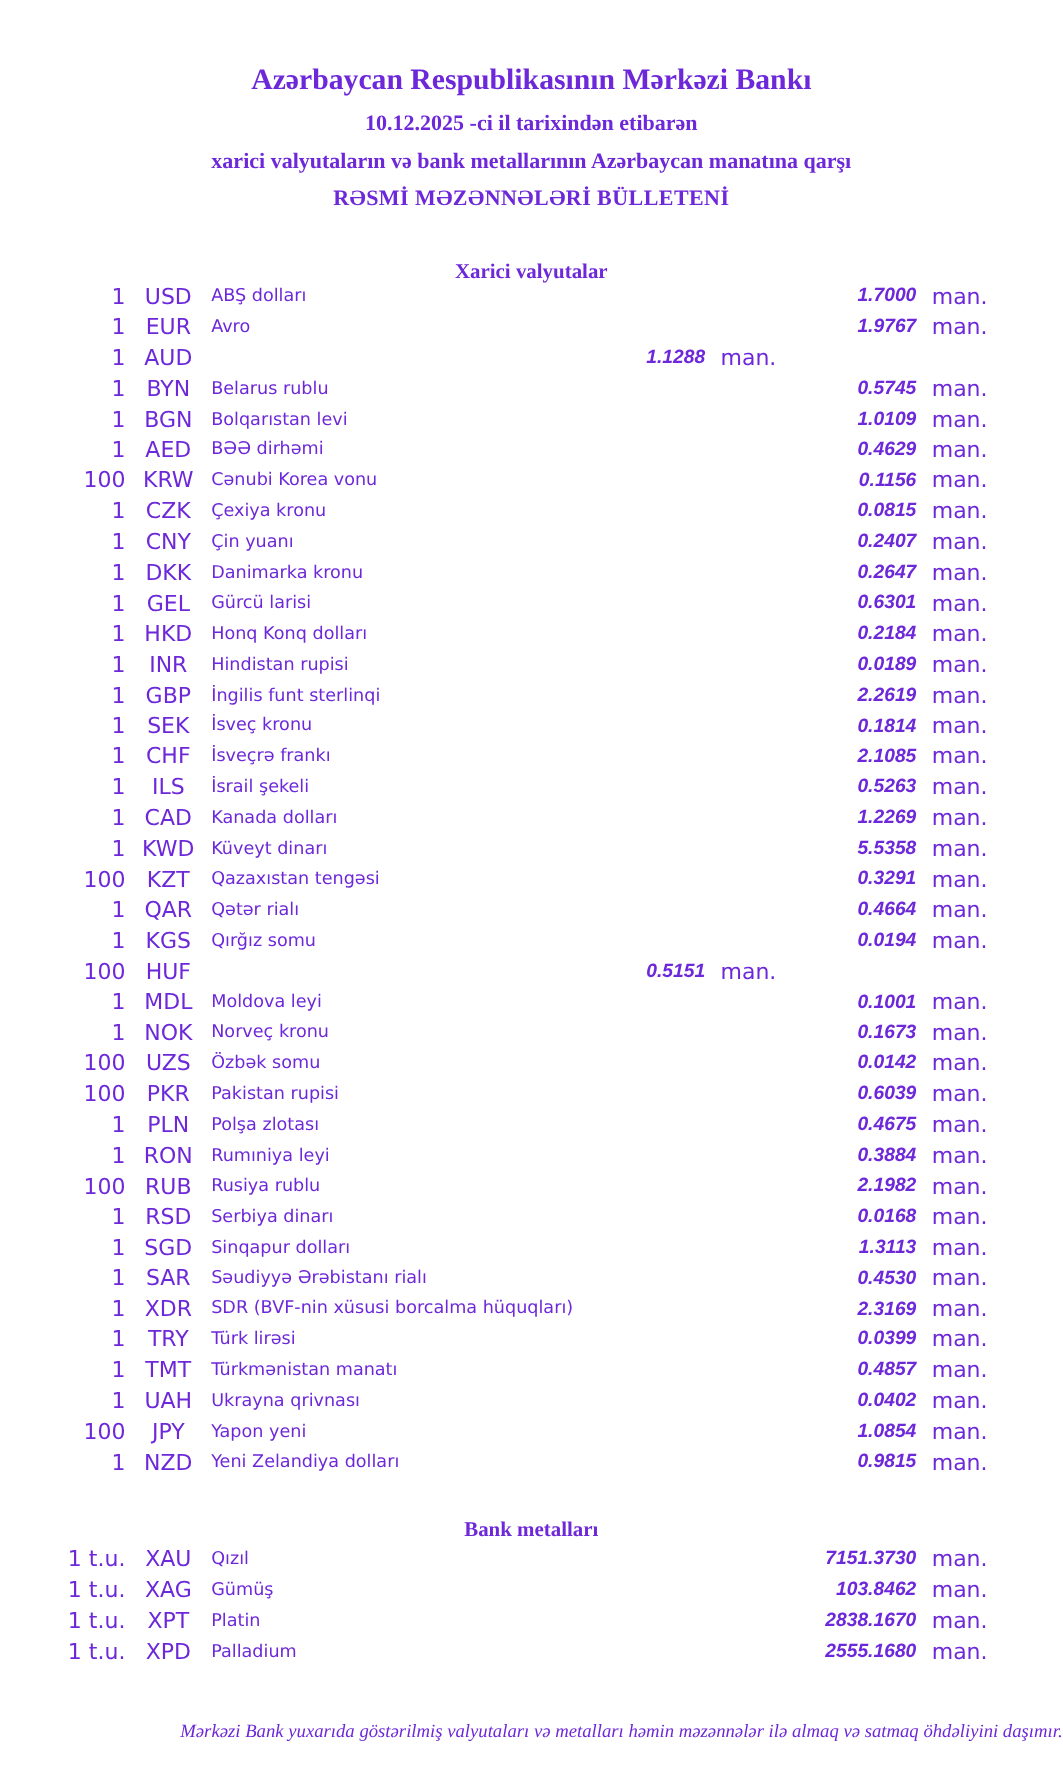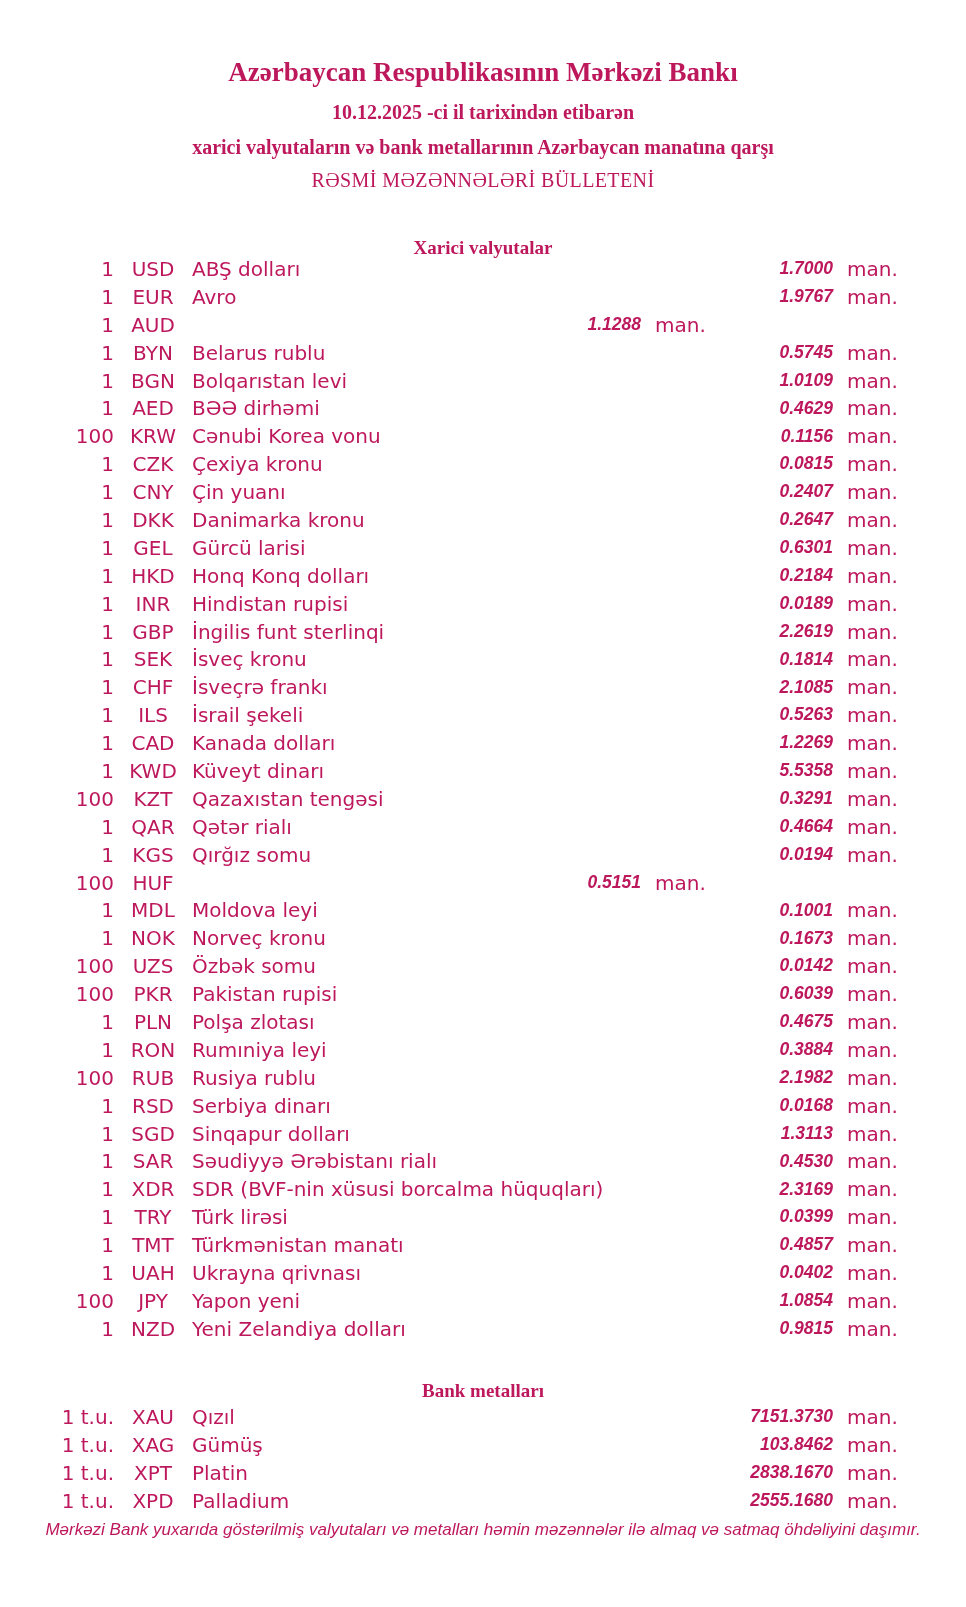--- a/index.html
+++ b/index.html
@@ -1,54 +1,54 @@
 <!DOCTYPE html>
 <html><head>
 <meta charset="utf-8">
 <style>
   html,body{margin:0;padding:0;background:#ffffff;}
   .page{
     position:relative;
     width:966px;height:1607px;
-    background:#ffffff;color:#be185d;
+    background:#ffffff;color:#6d28d9;
     overflow:hidden;
     font-family:"DejaVu Sans",sans-serif;
   }
   .centered{position:absolute;left:0;width:966px;text-align:center;white-space:nowrap;}
   .doc-title{top:57px;font-family:"Liberation Serif",serif;font-weight:bold;font-size:27px;}
   .date-line{top:101px;font-family:"Liberation Serif",serif;font-weight:bold;font-size:20px;}
   .subject-line{top:136px;font-family:"Liberation Serif",serif;font-weight:bold;font-size:20px;}
-  .bulletin-line{top:169px;font-family:"Liberation Serif",serif;font-weight:normal;font-size:20px;letter-spacing:0.4px;}
+  .bulletin-line{top:169px;font-family:"Liberation Serif",serif;font-weight:bold;font-size:20px;letter-spacing:0.4px;}
   .sec-heading{font-family:"Liberation Serif",serif;font-weight:bold;font-size:19px;}
   #currencies-heading{top:237px;}
   #metals-heading{top:1380px;}
   .rate-table{position:absolute;left:0;width:966px;}
   #currencies-table{top:255px;}
   #metals-table{top:1403px;}
   .row{
     display:grid;
     grid-template-columns:114px 78px 449px 192px auto;
     height:27.9px;
     align-items:center;
   }
   .cell{white-space:nowrap;line-height:1;}
   .c-qty{text-align:right;font-size:20px;}
   .c-code{text-align:center;font-size:20px;}
-  .c-name{text-align:left;font-size:20px;}
+  .c-name{text-align:left;font-size:16px;}
   .c-rate{
     text-align:right;
     font-family:Liberation Sans, sans-serif;
     font-weight:bold;font-style:italic;
     font-size:17.5px;
   }
   .c-man{text-align:left;font-size:20px;padding-left:14px;}
   .footer-note{
-    position:absolute;top:1520px;left:0;width:966px;
-    text-align:center;
-    font-family:Liberation Sans, sans-serif;
+    position:absolute;top:1564px;left:0;width:966px;
+    text-align:right;
+    font-family:Liberation Serif, serif;
     font-style:italic;font-size:17px;
   }
 </style>
 </head>
 <body>
 
 <div class="page">
 
   <div class="centered doc-title">Azərbaycan Respublikasının Mərkəzi Bankı</div>
   <div class="centered date-line">10.12.2025 -ci il tarixindən etibarən</div>

